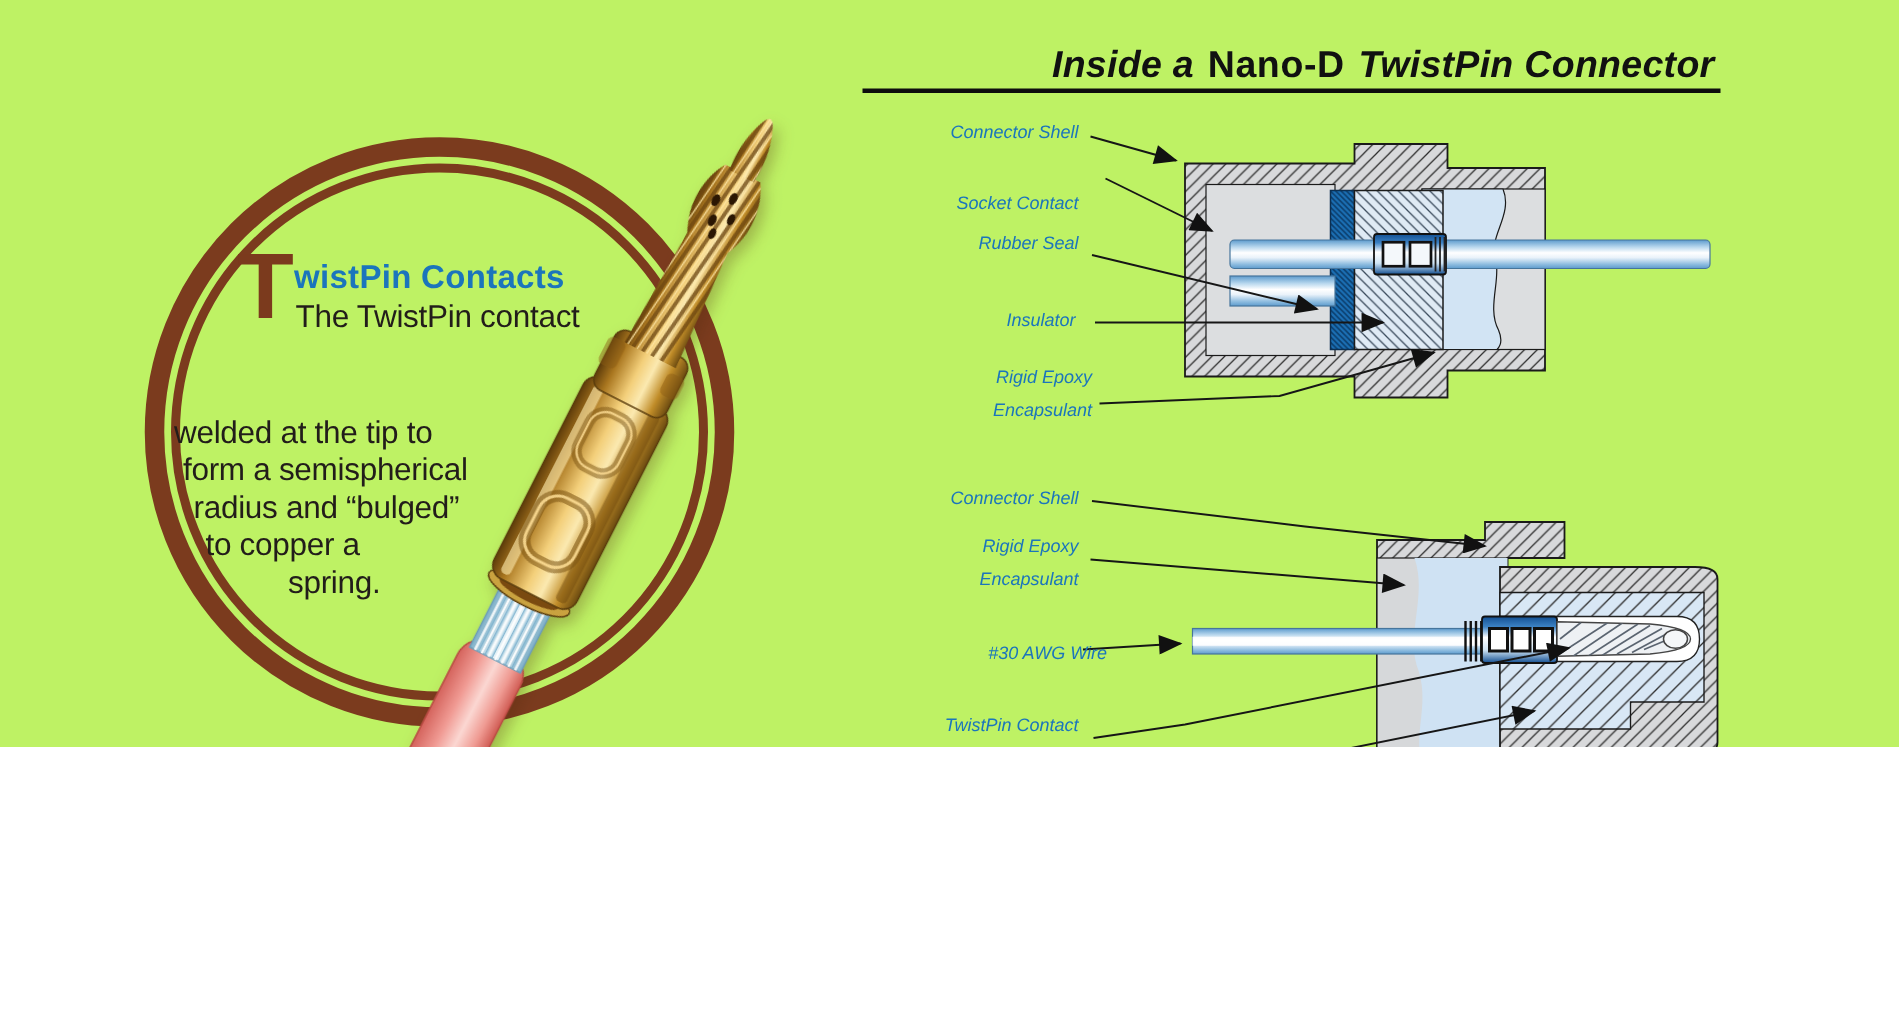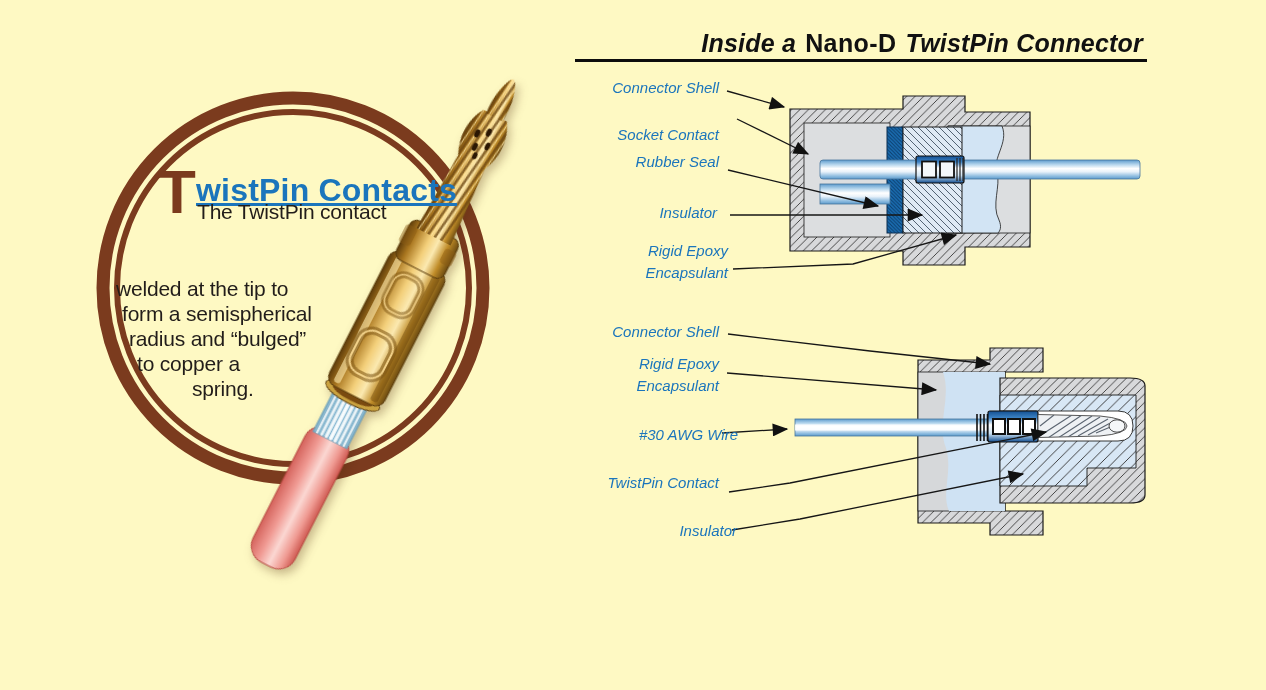--- a/index.html
+++ b/index.html
@@ -5,55 +5,55 @@
   :root{
     --label-blue:#1b75bc;
     --ring-brown:#7b3a1d;
     --dropcap-brown:#7b3a1d;
     --title-black:#111111;
     --body-text:#221d1a;
     --line-black:#161616;
   }
   html,body{margin:0;padding:0;background:#ffffff;}
   .stage{
-    position:relative;width:1266px;height:690px;overflow:hidden;background:#fef9c3;
+    position:relative;width:1266px;height:498px;overflow:hidden;background:#bef264;
     font-family:"Liberation Sans","DejaVu Sans",sans-serif;
   }
   .stage svg{position:absolute;left:0;top:0;}
   
   .title{
     position:absolute;left:575px;top:29px;width:572px;text-align:right;padding-right:4px;
     box-sizing:border-box;font-size:25px;font-weight:bold;font-style:italic;color:var(--title-black);
     white-space:nowrap;letter-spacing:0.2px;
   }
   .title .brand{font-style:normal;letter-spacing:0.4px;padding:0 2px;}
   .title-rule{position:absolute;left:575px;top:59px;width:572px;height:3px;background:#0d0d0d;}
   
   .dlabel{
-    position:absolute;color:var(--label-blue);font-style:italic;font-size:15px;
+    position:absolute;color:var(--label-blue);font-style:italic;font-size:12px;
     text-align:right;white-space:nowrap;line-height:22px;
   }
   .lbl-conn-shell-top{top:77px;right:547px;}
   .lbl-socket-contact{top:124px;right:547px;}
   .lbl-rubber-seal{top:151px;right:547px;}
   .lbl-insulator-top{top:202px;right:549px;}
   .lbl-rigid-epoxy-top{top:240px;right:538px;}
   .lbl-conn-shell-bot{top:321px;right:547px;}
   .lbl-rigid-epoxy-bot{top:353px;right:547px;}
   .lbl-awg-wire{top:424px;right:528px;}
   .lbl-twistpin-contact{top:472px;right:547px;}
   .lbl-insulator-bot{top:520px;right:529px;}
   
   .dropcap{
     position:absolute;left:158px;top:166px;font-size:62px;line-height:52px;font-weight:bold;
     color:var(--dropcap-brown);
   }
   .circle-heading{
-    position:absolute;left:196px;top:172px;font-size:32px;font-weight:bold;
-    color:var(--label-blue);white-space:nowrap;letter-spacing:0.2px;text-decoration:underline;
+    position:absolute;left:196px;top:172px;font-size:22px;font-weight:bold;
+    color:var(--label-blue);white-space:nowrap;letter-spacing:0.2px;
   }
   .body-line{
     position:absolute;font-size:21px;color:var(--body-text);white-space:nowrap;letter-spacing:-0.2px;
   }
   .bl0{left:197px;top:200px;}
   .bl1{left:133px;top:227px;}
   .bl2{left:121px;top:252px;}
   .bl3{left:116px;top:277px;}
   .bl4{left:122px;top:302px;}
   .bl5{left:129px;top:327px;}

